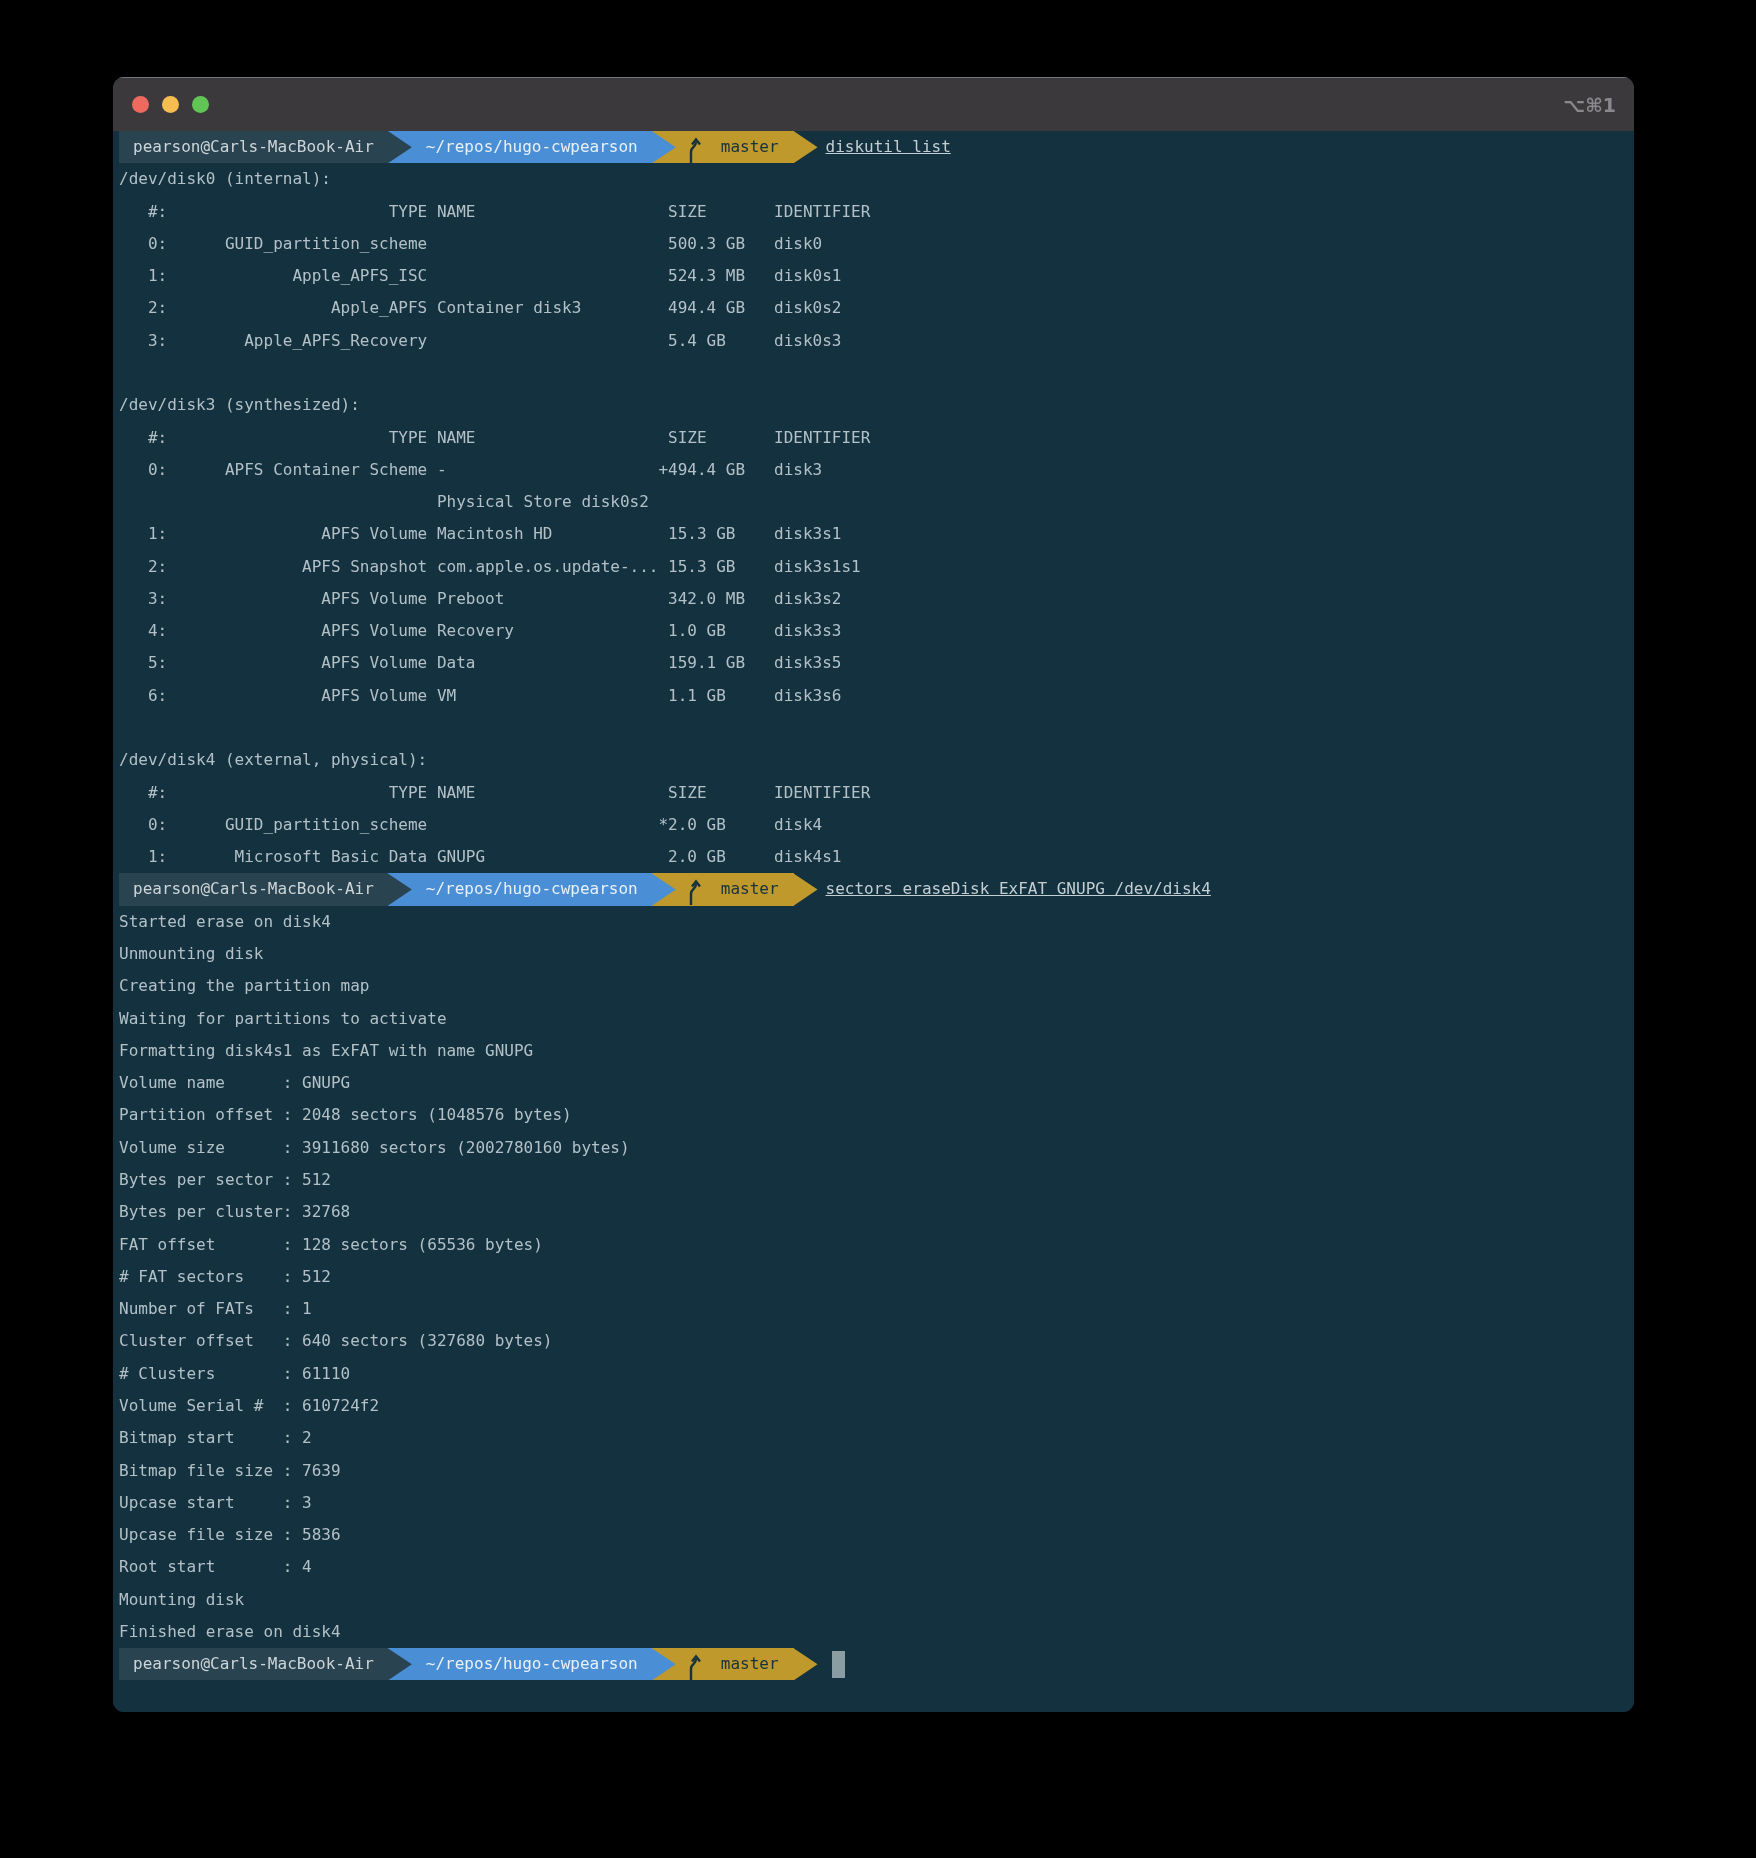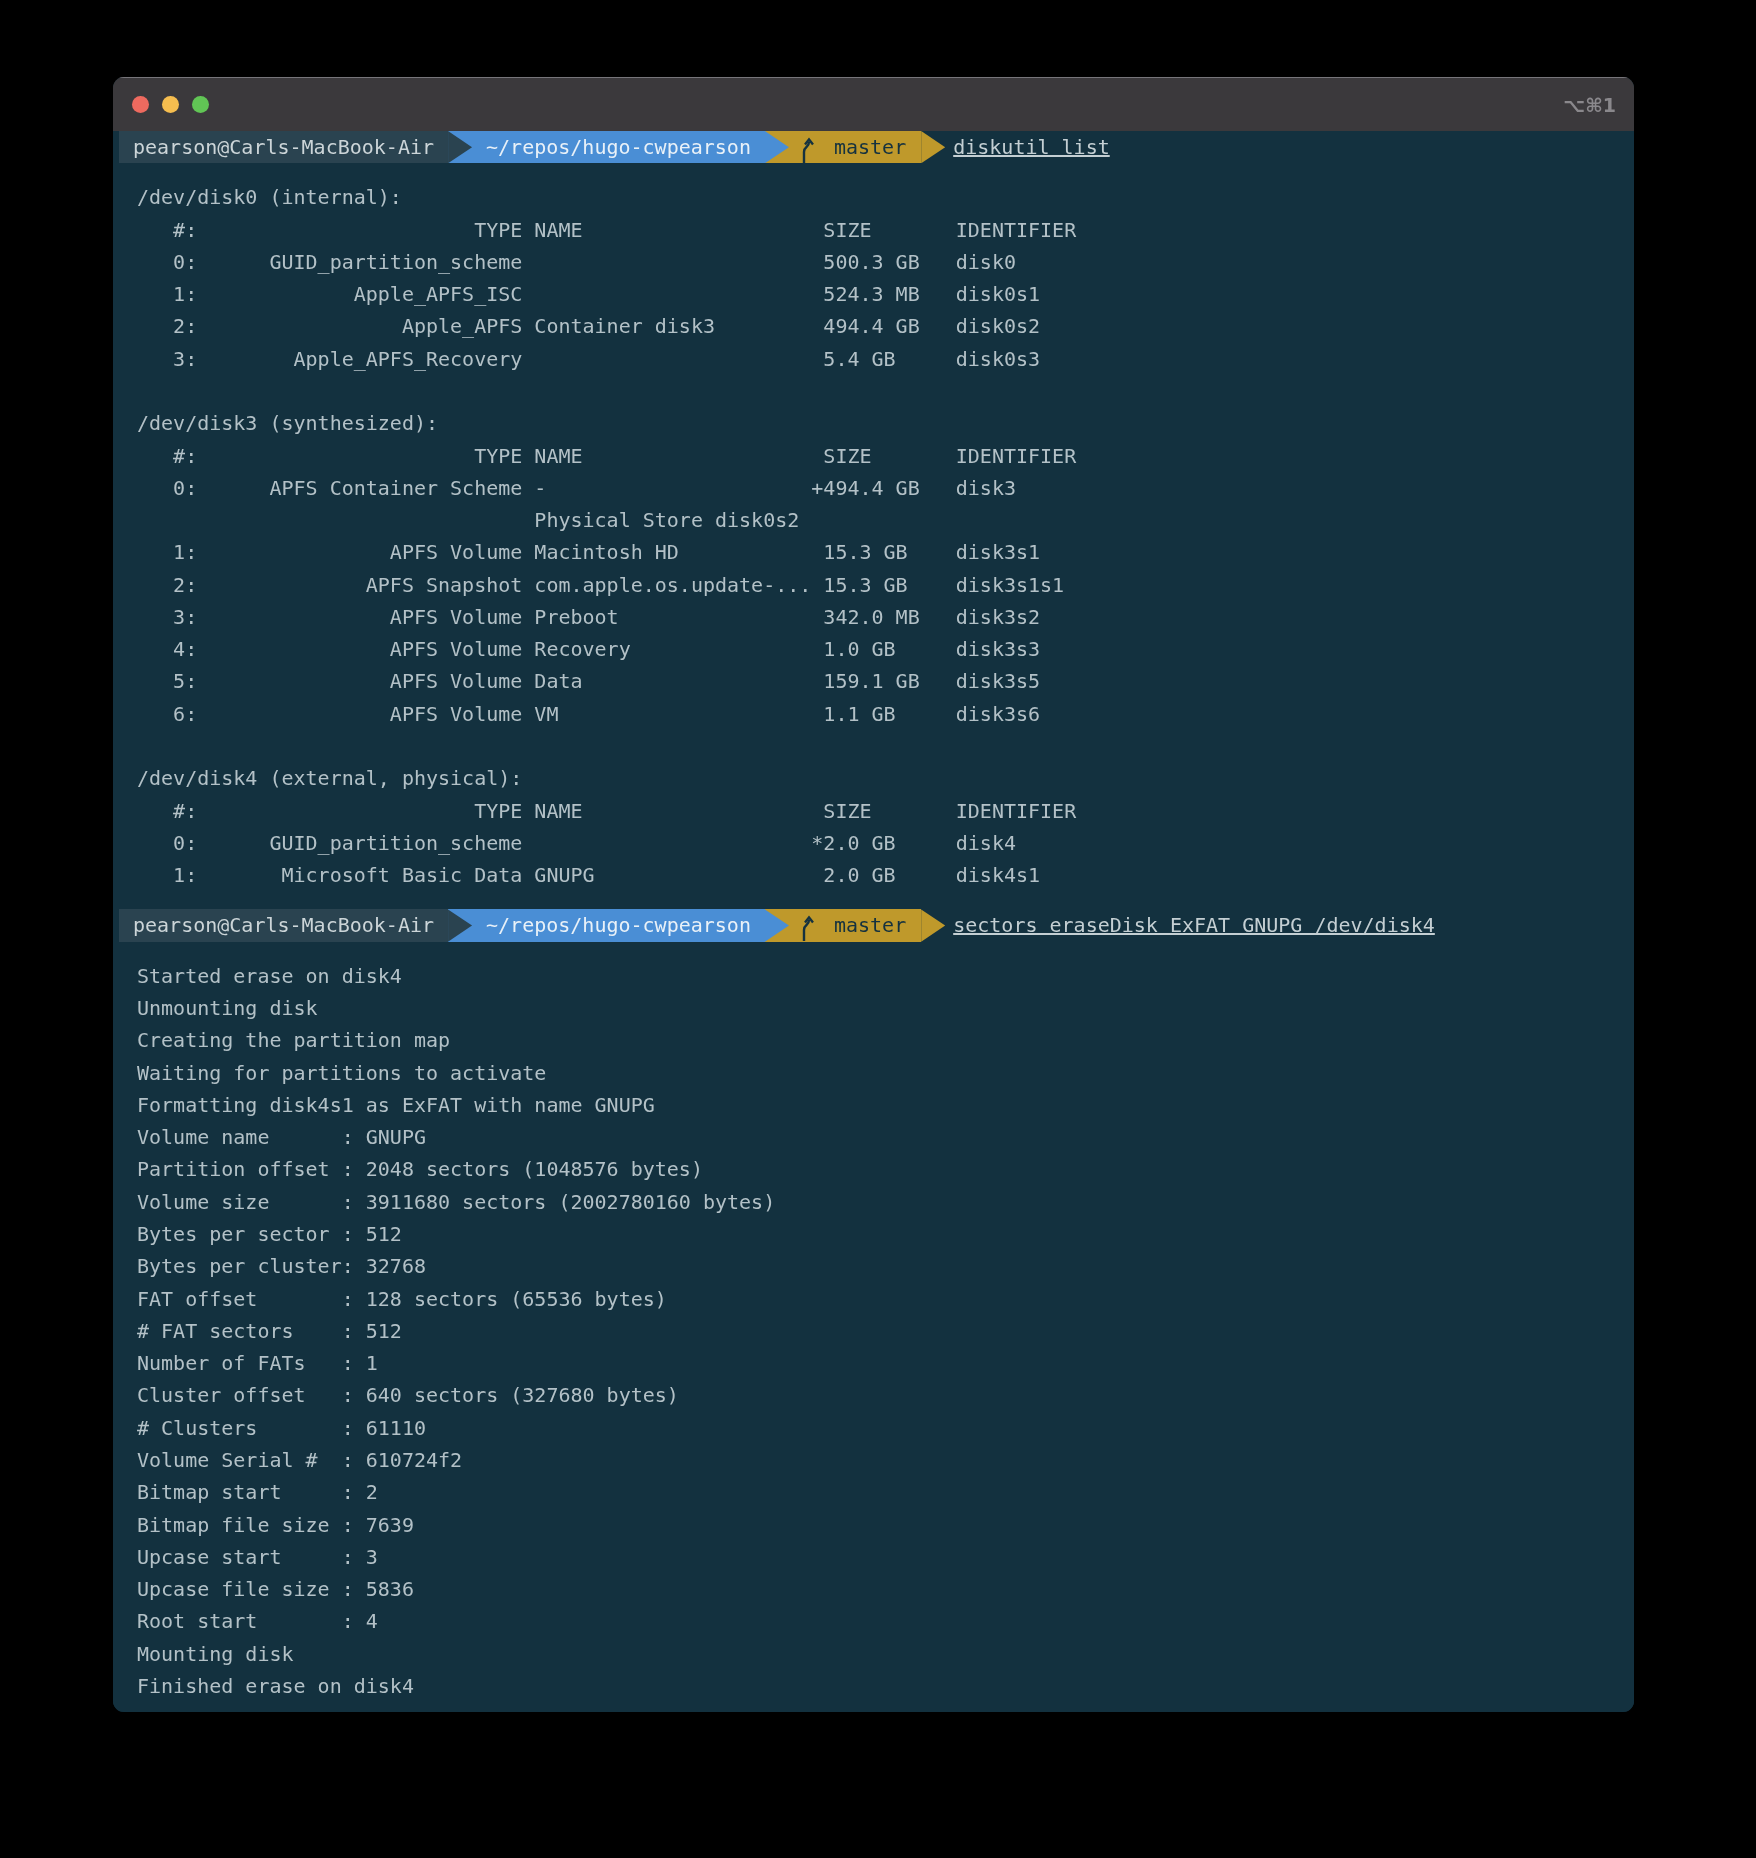--- a/index.html
+++ b/index.html
@@ -30,24 +30,24 @@
   }
   .shortcut{
     position:absolute;right:18px;top:0;bottom:0;display:flex;align-items:center;
     color:var(--shortcut-fg,#8a888c);font-weight:700;font-size:19px;
     font-family:"DejaVu Sans",sans-serif;
   }
 
   
   .terminal{
     flex:1;background:var(--terminal-bg,#13313f);
-    padding:0 6px;font-size:20px;line-height:32.28px;
+    padding:0 6px;font-size:16px;line-height:32.28px;
     color:var(--out-fg,#b3c1c7);overflow:hidden;
   }
-  pre.out{margin:18px;font:inherit;line-height:inherit;white-space:pre;color:var(--out-fg,#b3c1c7);}
+  pre.out{margin:0;font:inherit;line-height:inherit;white-space:pre;color:var(--out-fg,#b3c1c7);}
 
   .prompt-line{display:flex;align-items:stretch;height:32.28px;}
   .seg{display:flex;align-items:center;padding:0 14px;white-space:pre;flex:none;}
   .seg-host{background:var(--seg-host-bg,#2a4350);color:var(--seg-host-fg,#ccd5d8);}
   .seg-dir{background:var(--seg-dir-bg,#4a8ed5);color:var(--seg-dir-fg,#e9f1f8);}
   .seg-git{background:var(--seg-git-bg,#bf992b);color:var(--seg-git-fg,#15323f);gap:20px;padding:0 15px 0 10px;}
 
   .arr{position:relative;width:24px;flex:none;}
   .arr::before{content:"";position:absolute;inset:0;clip-path:polygon(0 0,100% 50%,0 100%);}
   .arr-host{background:var(--seg-dir-bg,#4a8ed5);} .arr-host::before{background:var(--seg-host-bg,#2a4350);}

